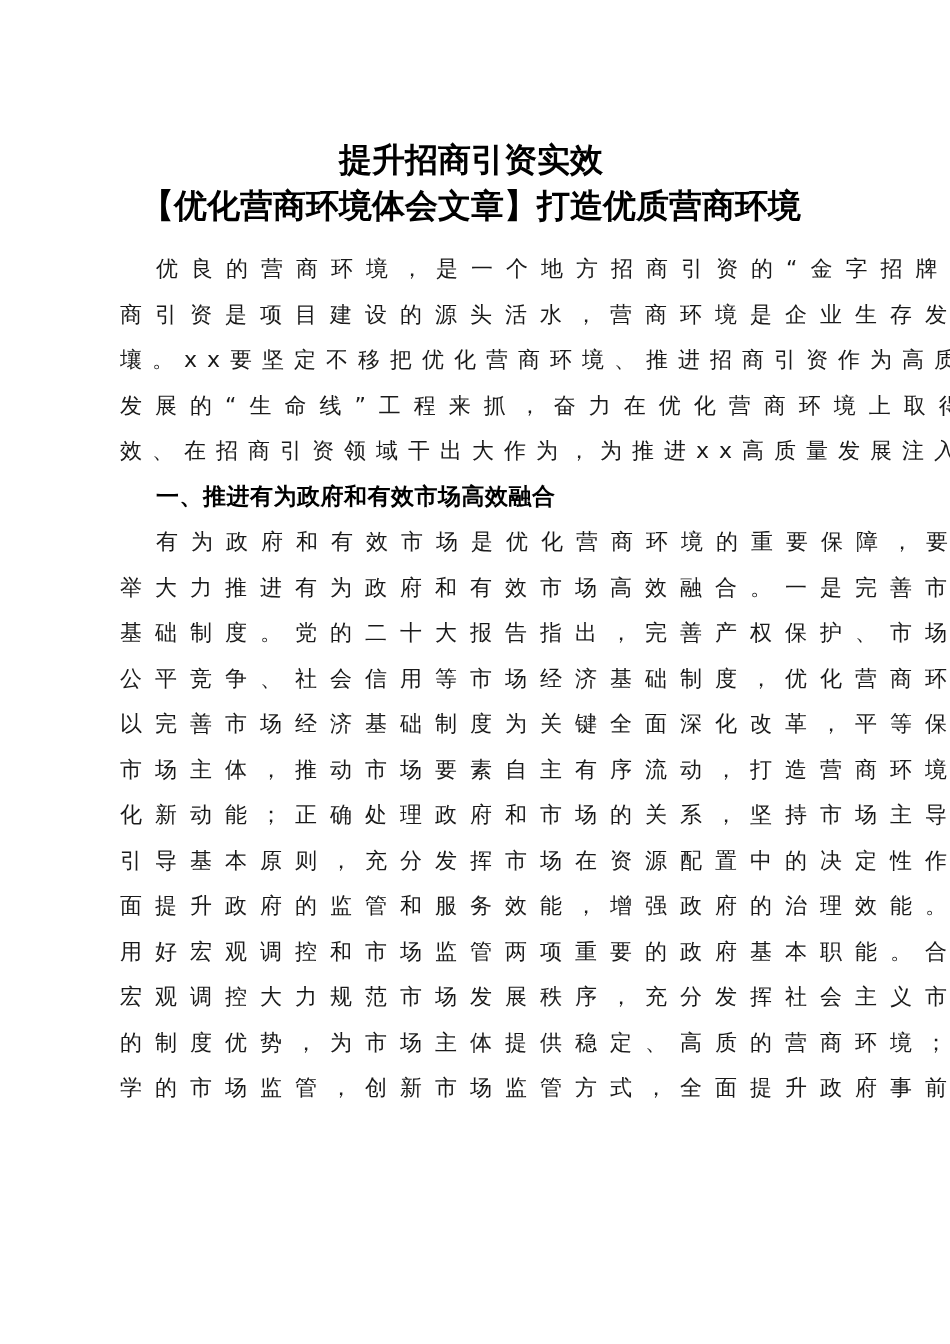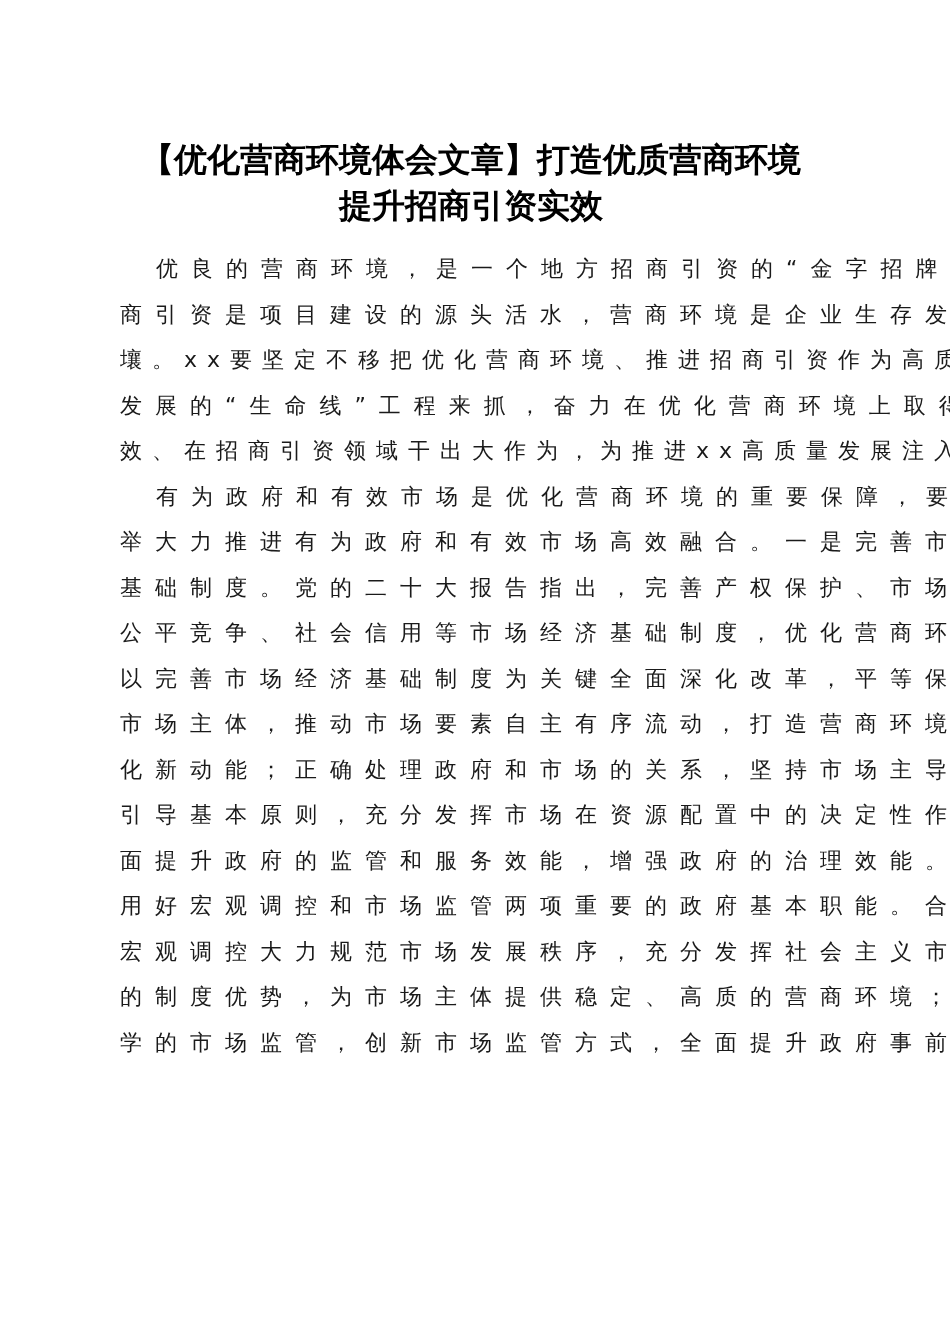--- a/index.html
+++ b/index.html
@@ -73,34 +73,35 @@
       height: 45.5px;
       color: #000;
     }
   </style>
 </head>
 <body>
 
 <div class="page">
 
   <div class="title">
+    <span class="line" style="letter-spacing:0px;">提升招商引资实效</span>
     <span class="line" style="letter-spacing:0px;">【优化营商环境体会文章】打造优质营商环境</span>
-    <span class="line" style="letter-spacing:0px;">提升招商引资实效</span>
   </div>
 
   <div class="body">
 
     <div>
       <span class="line indent">优良的营商环境，是一个地方招商引资的“金字招牌”。招</span>
       <span class="line">商引资是项目建设的源头活水，营商环境是企业生存发展的土</span>
       <span class="line tight">壤。xx要坚定不移把优化营商环境、推进招商引资作为高质量</span>
       <span class="line">发展的“生命线”工程来抓，奋力在优化营商环境上取得新成</span>
       <span class="line tight">效、在招商引资领域干出大作为，为推进xx高质量发展注入强</span>
     </div>
 
+    <span class="heading">一、推进有为政府和有效市场高效融合</span>
 
     <div>
       <span class="line indent">有为政府和有效市场是优化营商环境的重要保障，要多措并</span>
       <span class="line">举大力推进有为政府和有效市场高效融合。一是完善市场经济</span>
       <span class="line">基础制度。党的二十大报告指出，完善产权保护、市场准入、</span>
       <span class="line">公平竞争、社会信用等市场经济基础制度，优化营商环境。要</span>
       <span class="line">以完善市场经济基础制度为关键全面深化改革，平等保护各类</span>
       <span class="line">市场主体，推动市场要素自主有序流动，打造营商环境持续优</span>
       <span class="line">化新动能；正确处理政府和市场的关系，坚持市场主导、政府</span>
       <span class="line">引导基本原则，充分发挥市场在资源配置中的决定性作用，全</span>

